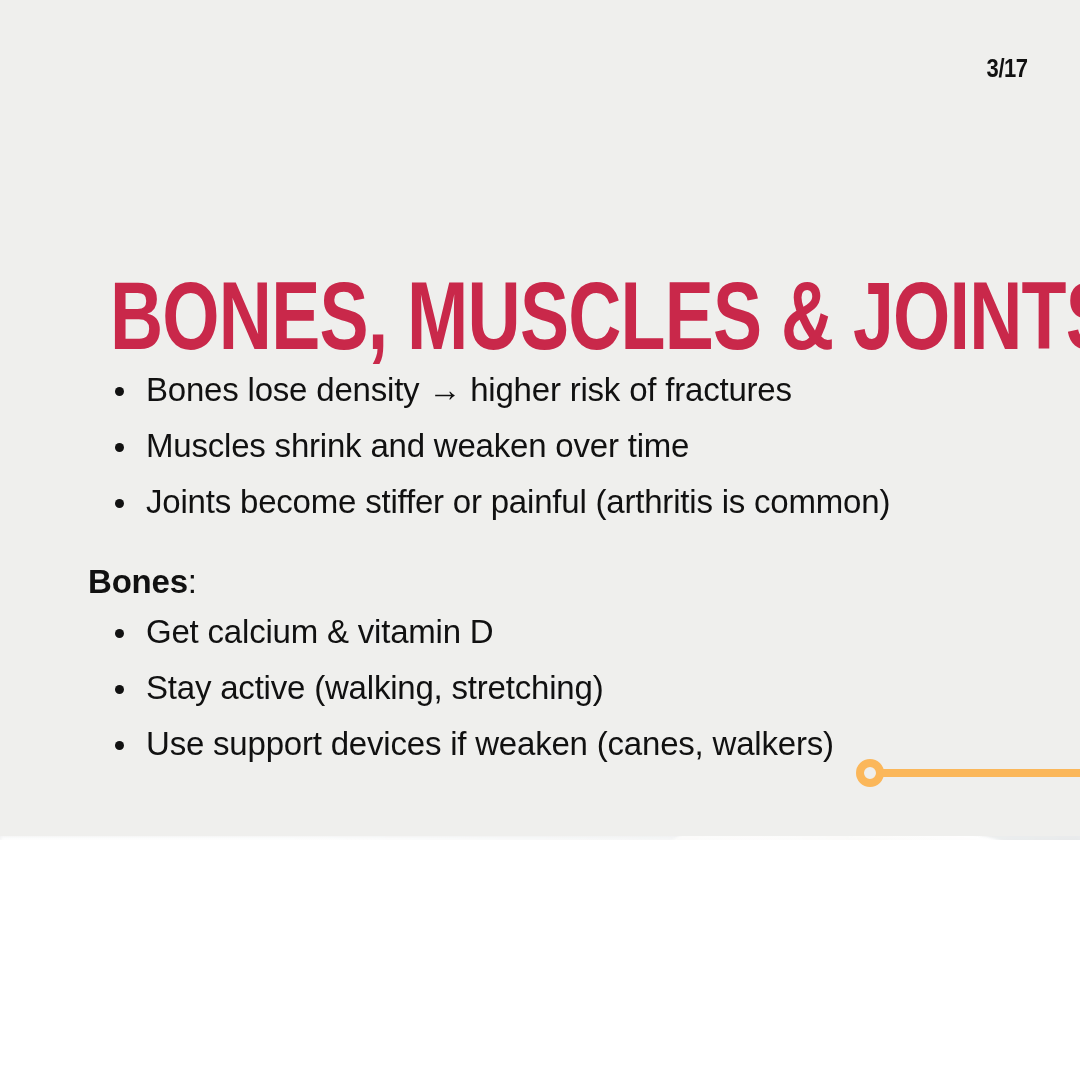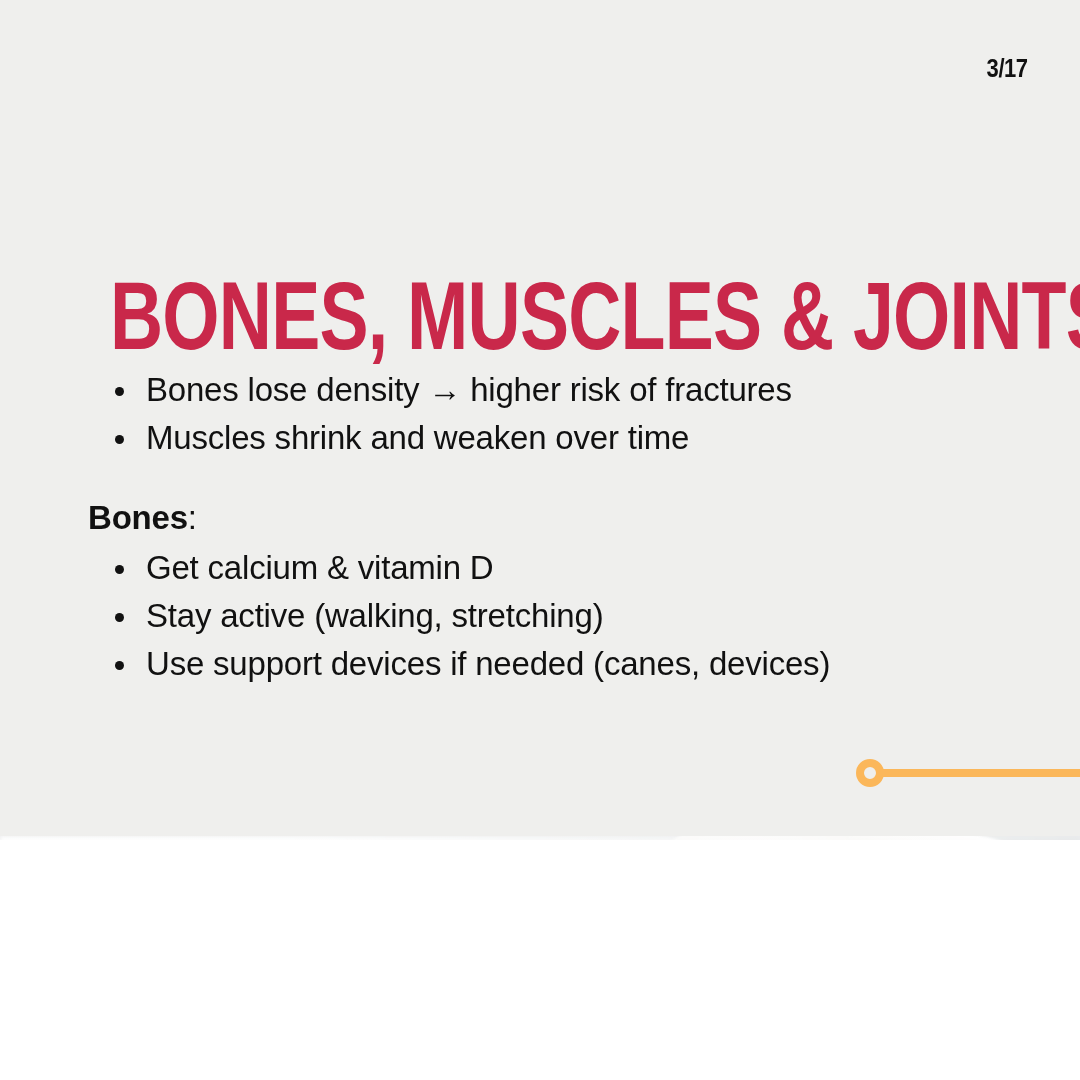--- a/index.html
+++ b/index.html
@@ -65,21 +65,21 @@
   ul.bullets li {
     position: relative;
     padding-left: 58px;
     margin: 0 0 0 0;
     font-family: "Liberation Sans", sans-serif;
     font-size: 33px;
     line-height: 44px;
     color: #111111;
     letter-spacing: -0.2px;
   }
-  ul.bullets li + li { margin-top: 4px; }
+  ul.bullets li + li { margin-top: 12px; }
   ul.bullets li .dot {
     position: absolute;
     left: 27px;
     top: 19px;
     width: 9px;
     height: 9px;
     border-radius: 50%;
     background: #111111;
   }
 
@@ -322,38 +322,42 @@
 
     <ul class="bullets">
       <li>
         <span class="dot"></span>
         <span>Bones lose density → higher risk of fractures</span>
       </li>
       <li>
         <span class="dot"></span>
         <span>Muscles shrink and weaken over time</span>
       </li>
+      <li>
+        <span class="dot"></span>
+        <span>Joints become stiffer or painful (arthritis is common)</span>
+      </li>
     </ul>
 
     <div class="tips-heading">
       <b>Bones</b><span>:</span>
     </div>
 
     <ul class="bullets">
       <li>
         <span class="dot"></span>
         <span>Get calcium &amp; vitamin D</span>
       </li>
       <li>
         <span class="dot"></span>
         <span>Stay active (walking, stretching)</span>
       </li>
       <li>
         <span class="dot"></span>
-        <span>Use support devices if needed (canes, devices)</span>
+        <span>Use support devices if weaken (canes, walkers)</span>
       </li>
     </ul>
 
   </div>
 
   <div class="pin">
     <span class="ring"></span>
     <span class="line"></span>
   </div>
 

